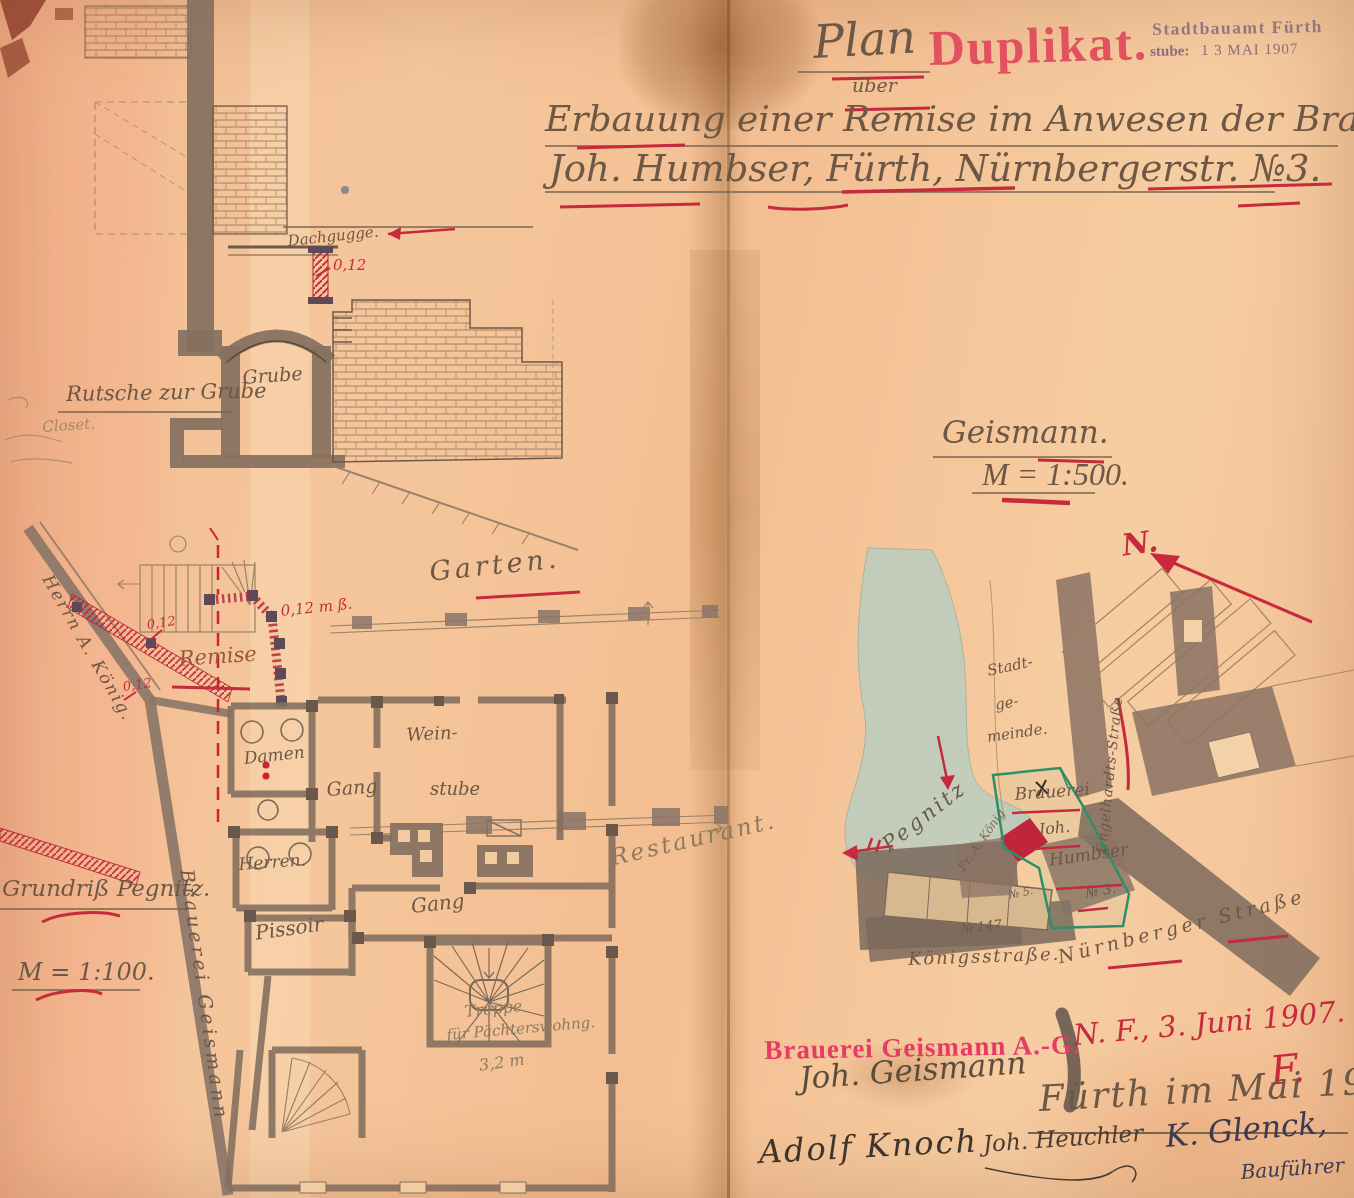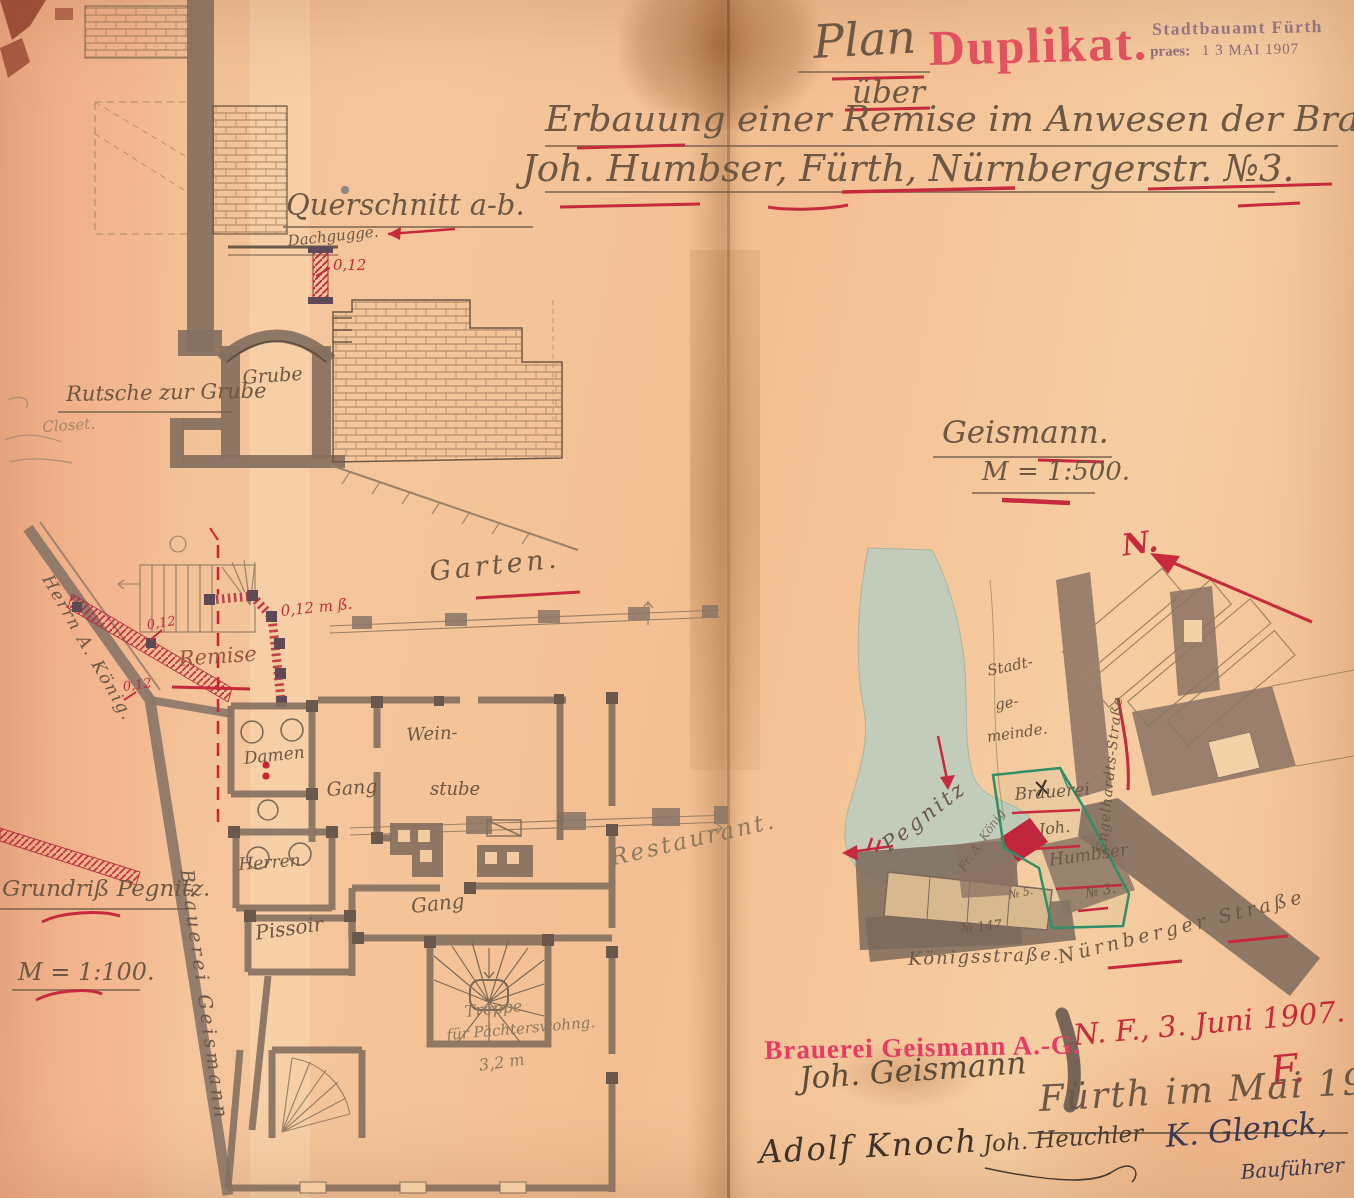--- a/index.html
+++ b/index.html
@@ -283,36 +283,35 @@
     </g>
     <circle cx="345" cy="190" r="4" fill="#4a5f80" opacity=".6"></circle>
 
     <path d="M1062,1014 C1073,1045 1079,1075 1070,1106" stroke="#5f544b" stroke-width="13" stroke-linecap="round" fill="none" opacity=".85"></path>
   </svg>
 
   <div class="txt hw" style="left:812px;top:18px;font-size:46px;transform:rotate(-3deg);">Plan</div>
   <div class="txt stamp" style="left:928px;top:22px;font-size:50px;color:#e0485c;letter-spacing:2px;transform:rotate(-1.5deg);opacity:.92;">Duplikat.</div>
   <div class="txt stamp" style="left:1152px;top:20px;font-size:17.5px;color:#8d6d80;letter-spacing:1.5px;transform:rotate(-1deg);opacity:.9;">Stadtbauamt Fürth</div>
   <div class="txt" style="left:1150px;top:44px;font-size:15px;color:#8d6d80;font-family:'Liberation Serif',serif;transform:rotate(-1deg);">
-    <span class="stamp">praes:</span>
+    <span class="stamp">stube:</span>
     <span style="margin-left:8px;letter-spacing:1px;">1 3 MAI 1907</span>
   </div>
-  <div class="txt hw" style="left:852px;top:76px;font-size:31px;">über</div>
+  <div class="txt hw" style="left:852px;top:76px;font-size:19px;">über</div>
   <div class="txt hw" style="left:545px;top:100px;width:795px;font-size:36px;text-align:center;white-space:nowrap;">Erbauung einer Remise im Anwesen der Brauerei</div>
-  <div class="txt hw" style="left:522px;top:150px;width:730px;font-size:37px;text-align:right;white-space:nowrap;font-style:italic;">Joh. Humbser, Fürth, Nürnbergerstr. №3.</div>
-
-  <div class="txt hw" style="left:286px;top:190px;font-size:29px;">Querschnitt a-b.</div>
+  <div class="txt hw" style="left:549px;top:150px;width:730px;font-size:37px;text-align:right;white-space:nowrap;font-style:italic;">Joh. Humbser, Fürth, Nürnbergerstr. №3.</div>
+
   <div class="txt hw" style="left:287px;top:234px;font-size:15px;transform:rotate(-6deg);">Dachgugge.</div>
   <div class="txt hw-red" style="left:333px;top:258px;font-size:15px;">0,12</div>
   <div class="txt hw" style="left:242px;top:368px;font-size:19px;transform:rotate(-4deg);">Grube</div>
   <div class="txt hw" style="left:66px;top:383px;font-size:21px;transform:rotate(-1deg);">Rutsche zur Grube</div>
   <div class="txt pencil" style="left:42px;top:420px;font-size:15px;transform:rotate(-4deg);opacity:.75;">Closet.</div>
 
   <div class="txt hw" style="left:942px;top:416px;font-size:31px;">Geismann.</div>
-  <div class="txt hw" style="left:982px;top:458px;font-size:26px;">M = 1:500.</div>
+  <div class="txt hw" style="left:982px;top:458px;font-size:32px;font-family:Liberation Serif, serif;">M = 1:500.</div>
   <div class="txt hw-red" style="left:1120px;top:530px;font-size:30px;font-weight:bold;transform:rotate(-8deg);">N.</div>
   <div class="txt hw" style="left:986px;top:664px;font-size:15px;transform:rotate(-12deg);">Stadt-</div>
   <div class="txt hw" style="left:994px;top:698px;font-size:15px;transform:rotate(-10deg);">ge-</div>
   <div class="txt hw" style="left:986px;top:730px;font-size:15px;transform:rotate(-8deg);">meinde.</div>
   <div class="txt hw" style="left:1094px;top:852px;font-size:14px;letter-spacing:1px;transform:rotate(-84deg);">Engelhardts-Straße</div>
   <div class="txt hw" style="left:878px;top:838px;font-size:21px;letter-spacing:3px;transform:rotate(-38deg);">Pegnitz</div>
   <div class="txt hw" style="left:1014px;top:786px;font-size:17px;transform:rotate(-4deg);">Brauerei</div>
   <div class="txt hw" style="left:1038px;top:822px;font-size:16px;transform:rotate(-6deg);">Joh.</div>
   <div class="txt hw" style="left:1048px;top:852px;font-size:17px;transform:rotate(-8deg);">Humbser</div>
   <div class="txt hw" style="left:1084px;top:886px;font-size:14px;transform:rotate(-10deg);">№ 3.</div>

